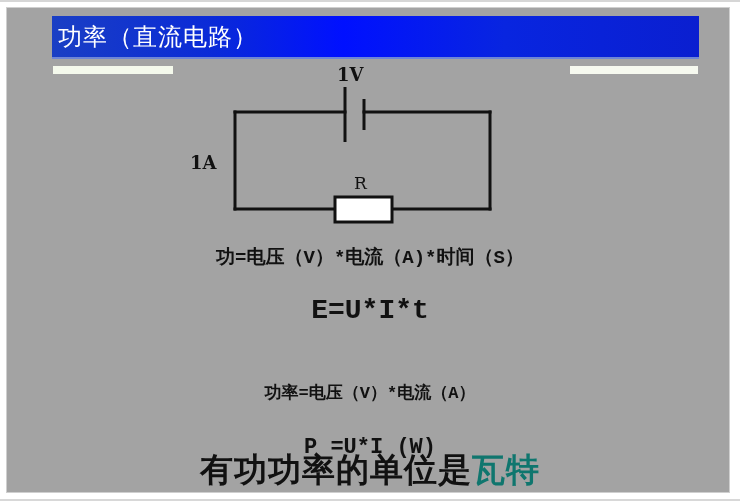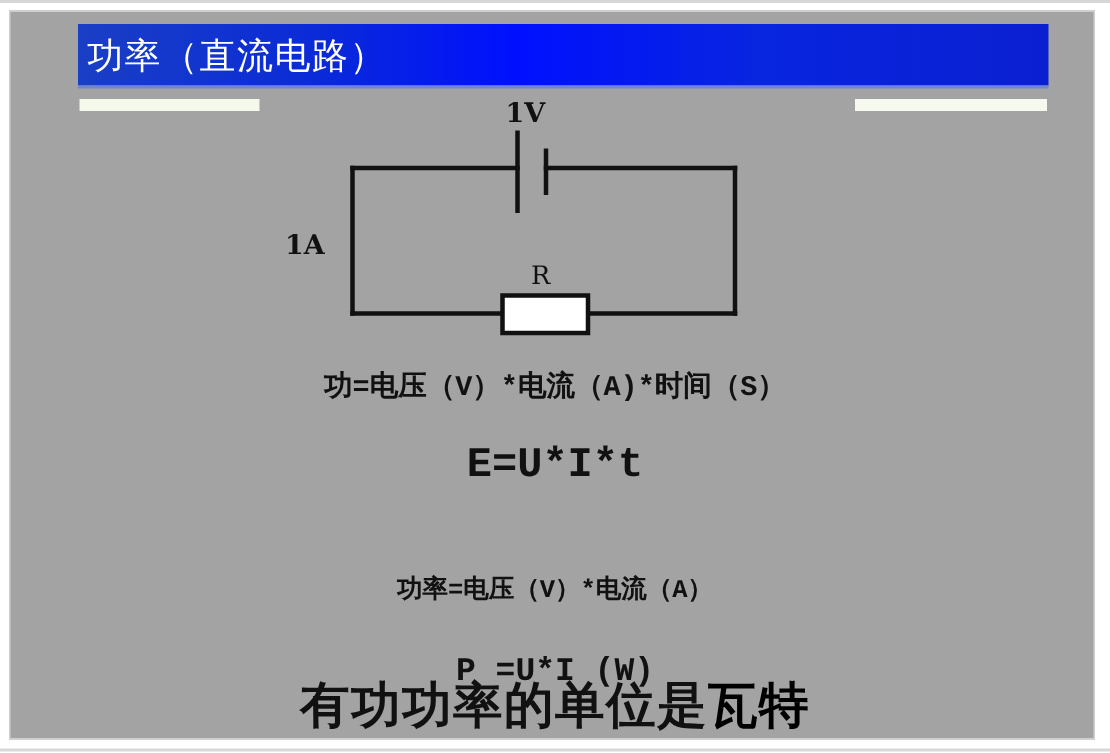--- a/index.html
+++ b/index.html
@@ -14,21 +14,21 @@
   .faint-bar-left { position: absolute; left: 46px; top: 58px; width: 120px; height: 8px; background: #f4f9ec; }
   .faint-bar-right { position: absolute; left: 563px; top: 58px; width: 128px; height: 8px; background: #f6f9ef; }
   .circuit { position: absolute; left: 180px; top: 60px; width: 330px; height: 170px; }
   .label-serif { font-family: "DejaVu Serif", serif; font-weight: bold; fill: #111; }
   .line { position: absolute; left: 0; width: 740px; text-align: center; color: #111; font-weight: bold; font-family: Liberation Mono, monospace; }
   .f1 { top: 244px; font-size: 19px; }
   .f2 { top: 295px; font-size: 28px; }
   .f3 { top: 345px; font-size: 17px; margin-top: 36px; }
   .f4 { top: 404px; font-size: 22px; margin-top: 31px; }
   .f5 { top: 448px; font-size: 33px; letter-spacing: 1px; }
-  .red { color: #000000; }
+  .red { color: #0f766e; }
 </style>
 </head>
 <body>
 
 <div class="topline"></div>
 
 <div class="slide">
   <div class="title-bar">
     <div class="title-text">功率（直流电路）</div>
   </div>

